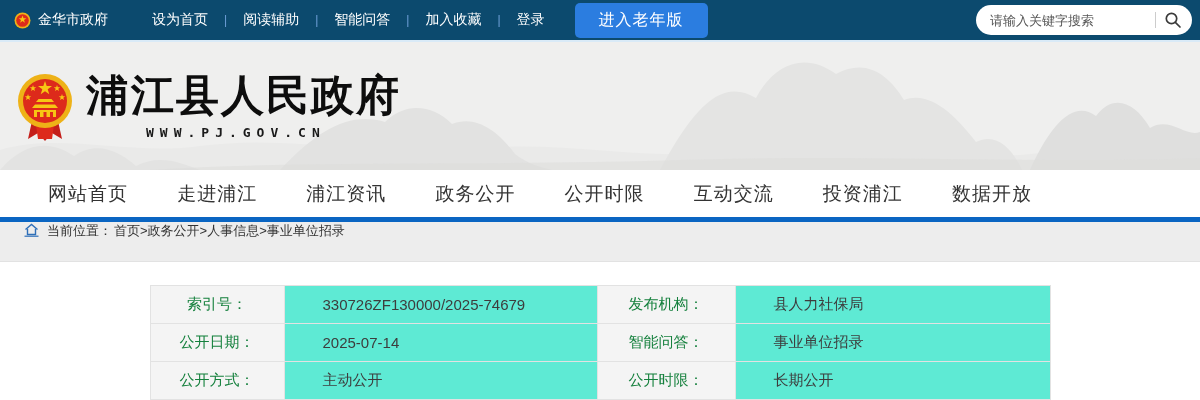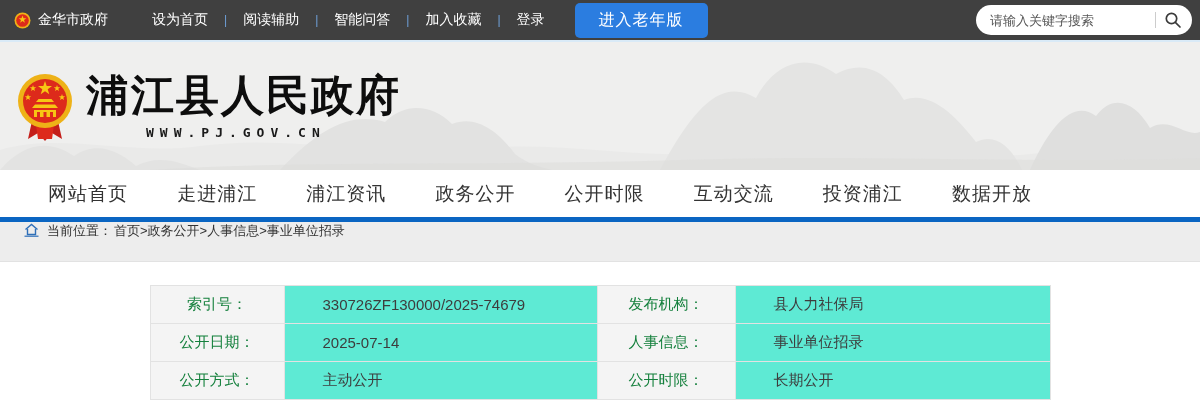--- a/index.html
+++ b/index.html
@@ -1,20 +1,20 @@
 <!DOCTYPE html>
 <html><head>
 <meta charset="utf-8">
 <style>
   * { margin:0; padding:0; box-sizing:border-box; }
   html,body { width:1200px; height:400px; overflow:hidden; background:#fff;
     font-family:"Liberation Sans","DejaVu Sans",sans-serif; }
 
   
-  .topbar { height:40px; background:#404040; display:flex; align-items:center;
+  .topbar { height:40px; background:#0c4a6e; display:flex; align-items:center;
     color:#fff; font-size:14px; padding:0 8px 0 14px; }
   .topbar .site { display:flex; align-items:center; gap:7px; cursor:pointer; }
   .topbar .links { display:flex; align-items:center; margin-left:44px; }
   .topbar .links a { color:#fff; text-decoration:none; cursor:pointer; }
   .topbar .sep { color:#6fa0d8; margin:0 16px; font-size:12px; }
   .elder-btn { margin-left:30px; background:#2b7de0; color:#fff; border:none;
     font-size:16px; padding:7px 24px; border-radius:5px; cursor:pointer;
     font-family:inherit; letter-spacing:1px; }
   .search-box { margin-left:auto; width:216px; height:30px; background:#fff;
     border-radius:15px; display:flex; align-items:center; padding:0 10px 0 14px; }
@@ -167,21 +167,21 @@
     <tbody>
         <tr>
       <td class="lbl">索引号：</td>
       <td class="val">330726ZF130000/2025-74679</td>
       <td class="lbl">发布机构：</td>
       <td class="val">县人力社保局</td>
     </tr>
     <tr>
       <td class="lbl">公开日期：</td>
       <td class="val">2025-07-14</td>
-      <td class="lbl">人事信息：</td>
+      <td class="lbl">智能问答：</td>
       <td class="val">事业单位招录</td>
     </tr>
     <tr>
       <td class="lbl">公开方式：</td>
       <td class="val">主动公开</td>
       <td class="lbl">公开时限：</td>
       <td class="val">长期公开</td>
     </tr>
   </tbody>
     </table>

